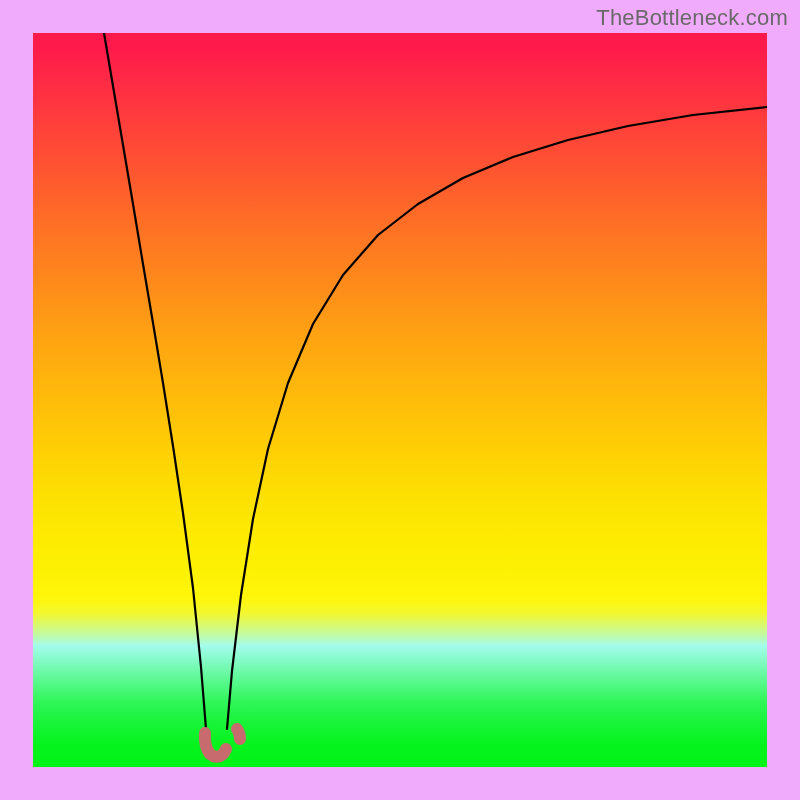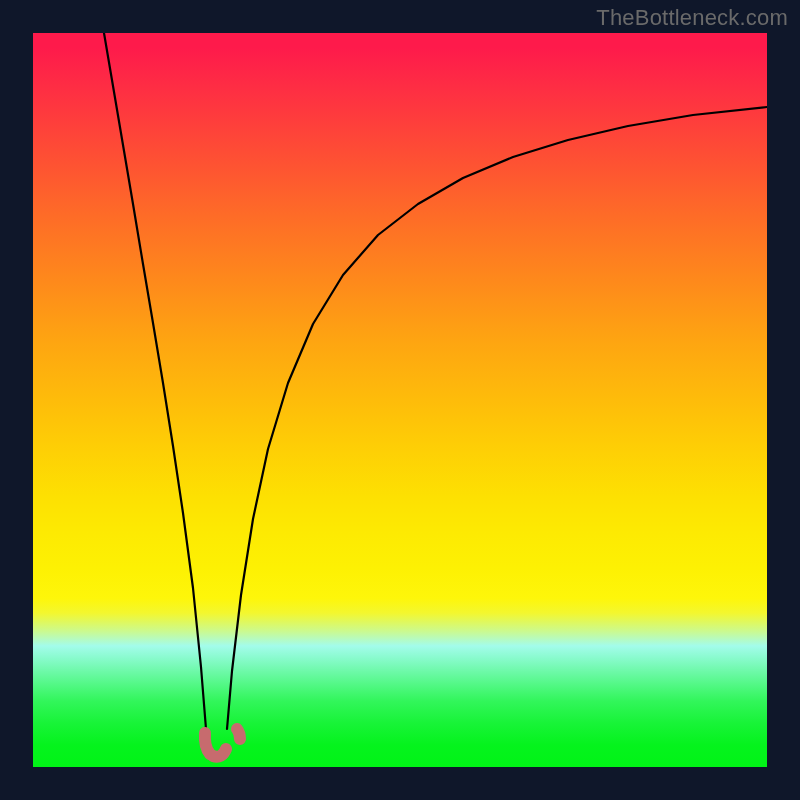--- a/index.html
+++ b/index.html
@@ -10,21 +10,21 @@
     overflow: hidden;
     background: #000;
     font-family: Arial, Helvetica, sans-serif;
   }
   .frame {
     position: absolute;
     left: 0;
     top: 0;
     width: 800px;
     height: 800px;
-    background: #0f172a;
+    background: #f0abfc;
   }
   .plot {
     position: absolute;
     left: 33px;
     top: 33px;
     width: 734px;
     height: 734px;
     overflow: hidden;
   }
   .gradient-bg {

